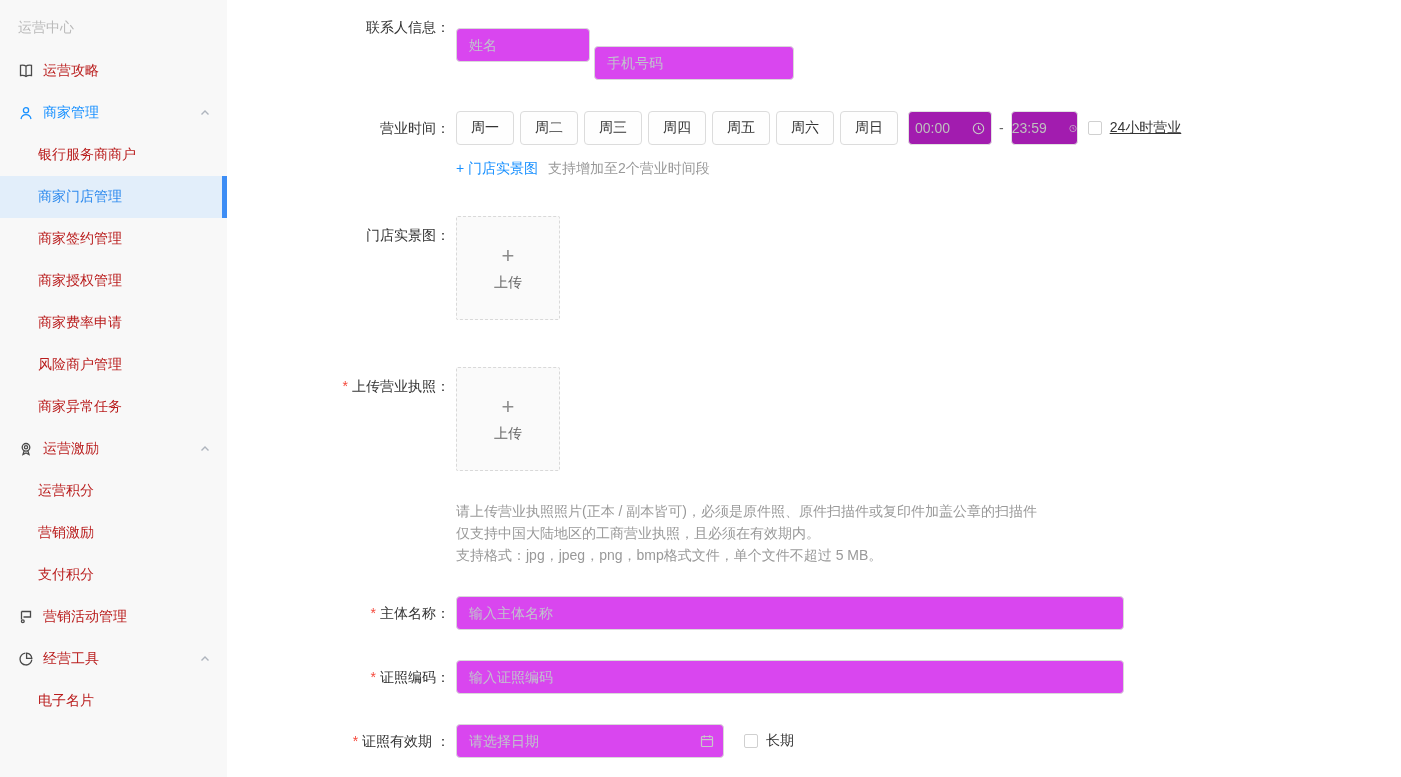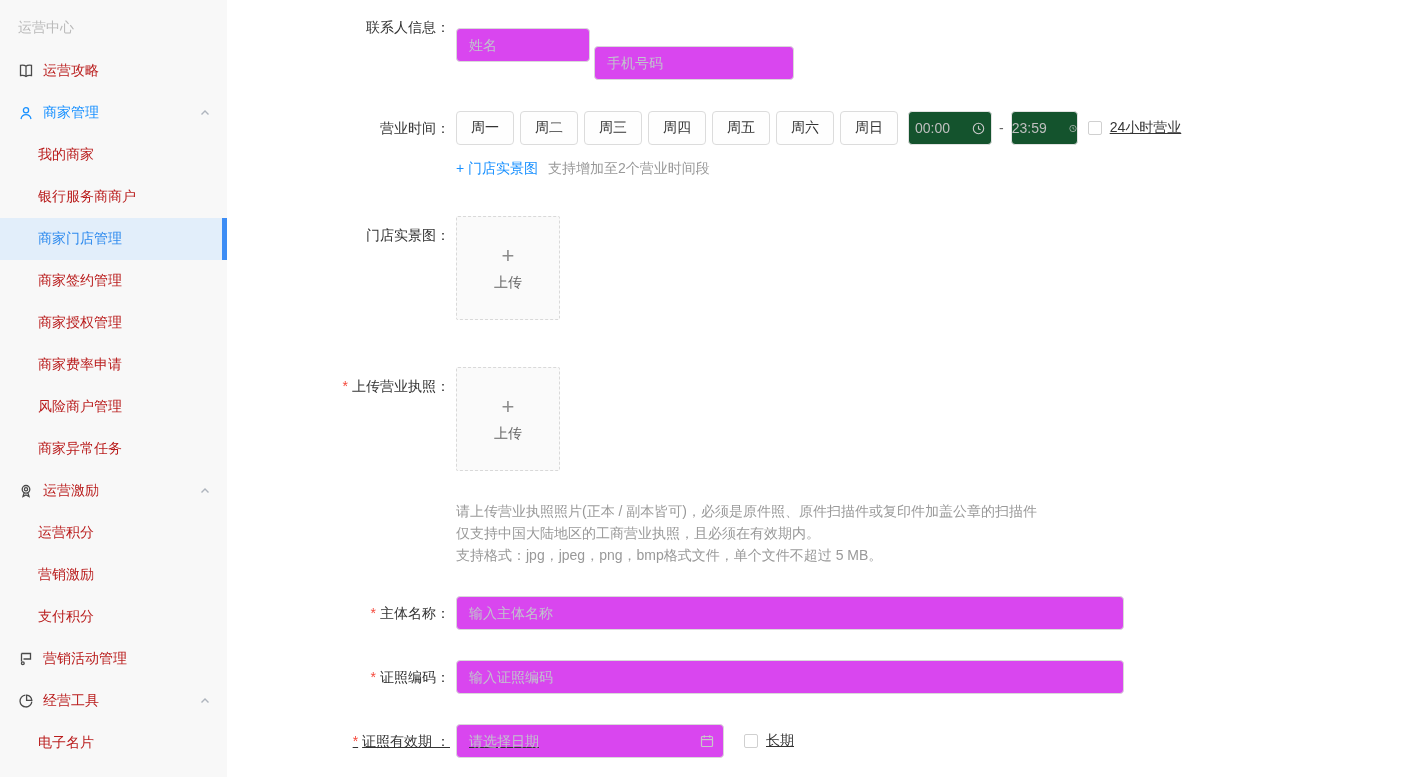--- a/index.html
+++ b/index.html
@@ -32,21 +32,21 @@
   .controls { display:flex; align-items:center; }
 
   .ipt { height:34px; border:1px solid #d9d9d9; border-radius:4px; background:#d946ef;
     padding:0 12px; font-size:14px; color:#333; outline:none;
     font-family:"Liberation Sans","DejaVu Sans",sans-serif; }
   .ipt::placeholder { color:#c0c4cc; }
 
   .day-btn { width:58px; height:34px; border:1px solid #dcdcdc; border-radius:4px;
     background:#fefefe; color:#333; font-size:14px; margin-right:6px; cursor:pointer;
     font-family:"Liberation Sans","DejaVu Sans",sans-serif; }
-  .time-box { height:34px; border:1px solid #e2e2e2; border-radius:4px; background:#14532d;
+  .time-box { height:34px; border:1px solid #e2e2e2; border-radius:4px; background:#a21caf;
     display:flex; align-items:center; justify-content:center; gap:22px; color:#bfbfbf; }
   .time-box svg { color:#c8c8c8; }
   .dash-sep { margin:0 7px; color:#666; }
   .checkbox { width:14px; height:14px; border:1px solid #d0d0d0; border-radius:2px;
     background:#fff; display:inline-block; cursor:pointer; }
   .cb-label { margin-left:8px; color:#333; }
   .underlined { text-decoration:underline; }
 
   .link-blue { color:#1890ff; cursor:pointer; font-size:14px; }
   .hint-gray { color:#999; margin-left:10px; }
@@ -70,21 +70,21 @@
   
   .r-contact { margin-top:0px; }
   .r-hours   { margin-top:31px; }
   .r-addtime { margin-top:15px; height:20px; }
   .r-addtime .form-label { line-height:20px; }
   .r-photo   { margin-top:36px; }
   .r-license { margin-top:47px; }
   .r-tips    { margin-top:30px; }
   .r-subject { margin-top:29px; }
   .r-code    { margin-top:30px; }
-  .r-expiry  { margin-top:30px;text-decoration:underline; }
+  .r-expiry  { margin-top:30px; }
   .r-submit  { margin-top:49px; }
 </style>
 </head>
 <body>
 
 <div class="layout">
 
   <div class="sidebar">
     <div class="side-title">运营中心</div>
 
@@ -106,23 +106,20 @@
         </svg>
       </span>
       <span>商家管理</span>
       <span class="chevron">
         <svg width="12" height="12" viewBox="0 0 12 12" fill="none" stroke="currentColor" stroke-width="1.4">
           <polyline points="2.5,7.5 6,4 9.5,7.5"></polyline>
         </svg>
       </span>
     </div>
 
-    <div class="nav-item sub">
-      <span>我的商家</span>
-    </div>
     <div class="nav-item sub">
       <span>银行服务商商户</span>
     </div>
     <div class="nav-item sub selected">
       <span>商家门店管理</span>
     </div>
     <div class="nav-item sub">
       <span>商家签约管理</span>
     </div>
     <div class="nav-item sub">

